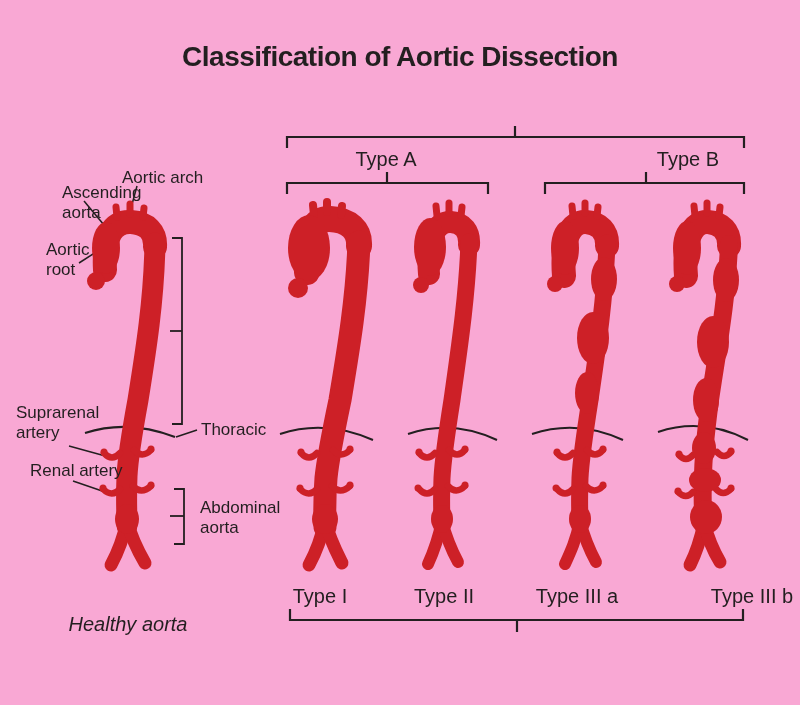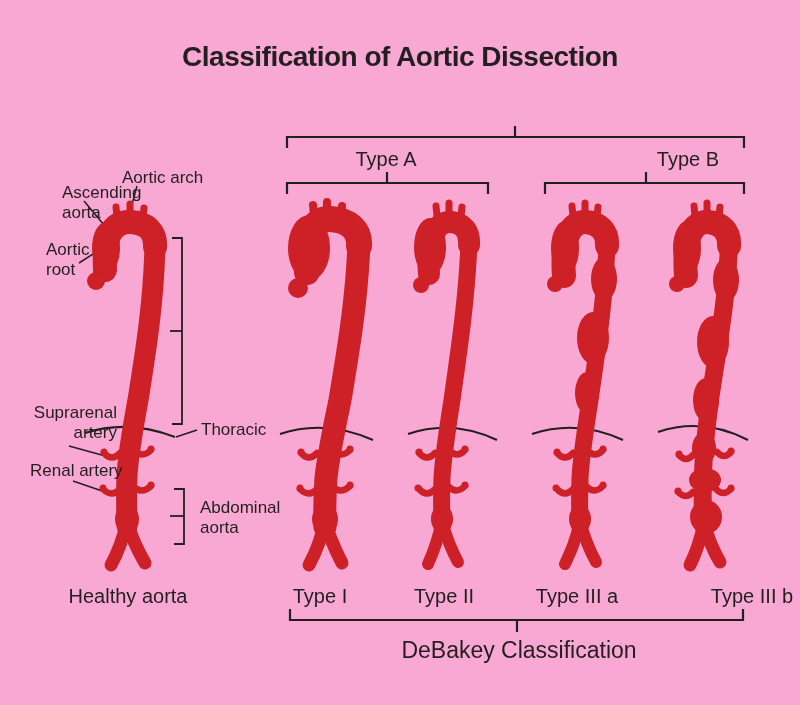--- a/index.html
+++ b/index.html
@@ -228,26 +228,25 @@
 
   <div class="txt title center" style="left:400px;top:40px;">Classification of Aortic Dissection</div>
 
 
   <div class="txt h3 center" style="left:386px;top:147px;">Type A</div>
   <div class="txt h3 center" style="left:688px;top:147px;">Type B</div>
 
   <div class="txt anat" style="left:122px;top:168px;">Aortic arch</div>
   <div class="txt anat" style="left:38px;top:183px;width:82px;margin-left:24px;">Ascending aorta</div>
   <div class="txt anat" style="left:46px;top:240px;width:55px;">Aortic root</div>
-  <div class="txt anat" style="left:29px;top:403px;width:88px;text-align:right;">Suprarenal artery</div>
+  <div class="txt anat" style="left:16px;top:403px;width:88px;">Suprarenal artery</div>
   <div class="txt anat" style="left:201px;top:420px;">Thoracic</div>
   <div class="txt anat" style="left:30px;top:461px;">Renal artery</div>
   <div class="txt anat" style="left:200px;top:498px;width:92px;">Abdominal aorta</div>
 
-  <div class="txt caption center" style="left:128px;top:584px;">Healthy aorta</div>
+  <div class="txt caption center" style="left:128px;top:612px;font-style:italic;">Healthy aorta</div>
   <div class="txt caption center" style="left:320px;top:584px;">Type I</div>
   <div class="txt caption center" style="left:444px;top:584px;">Type II</div>
   <div class="txt caption center" style="left:577px;top:584px;">Type III a</div>
   <div class="txt caption center" style="left:704px;top:584px;margin-left:48px;">Type III b</div>
 
-  <div class="txt h2 center" style="left:519px;top:637px;font-size:23px;">DeBakey Classification</div>
 
 </div>
 
 </body></html>

